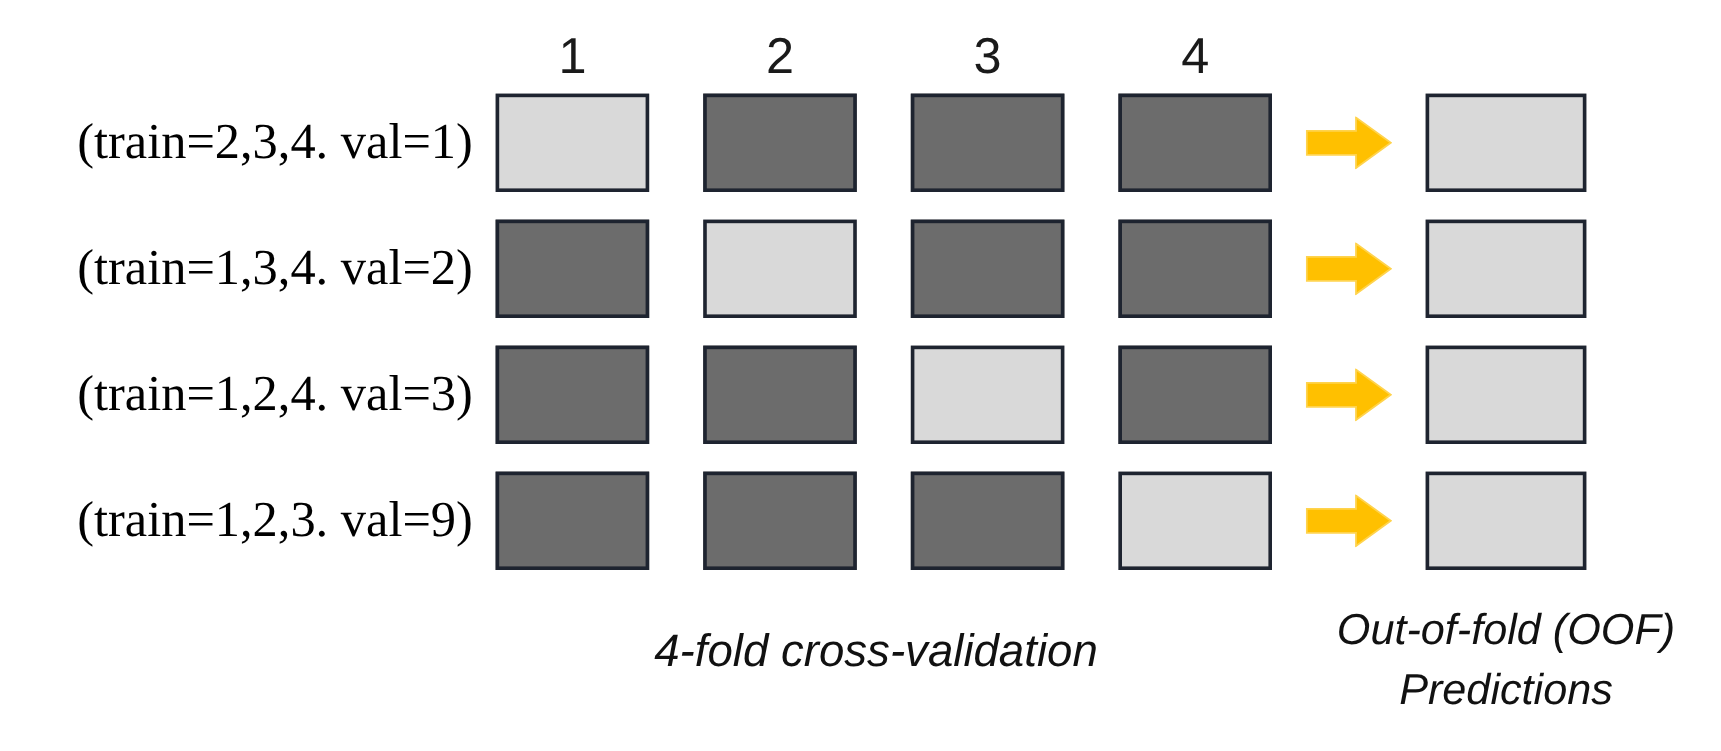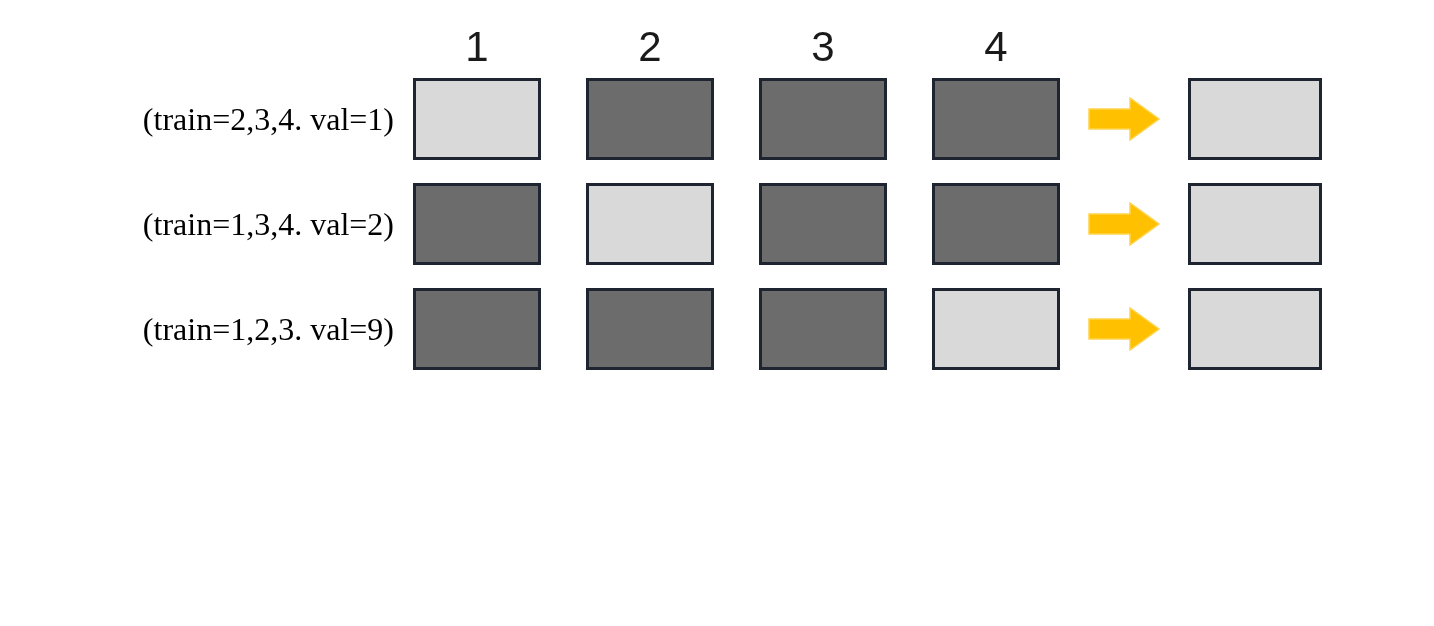--- a/index.html
+++ b/index.html
@@ -60,21 +60,21 @@
     padding-bottom: 10px;
     color: #1a1a1a;
   }
   
   .cv-row {
     height: 82px;
     margin-bottom: 23px;
   }
   .row-label {
     font-family: "Liberation Serif", serif;
-    font-size: 32px;
+    font-size: 42px;
     color: #000000;
     text-align: right;
     padding-right: 6px;
     white-space: nowrap;
     line-height: 82px;
   }
   .box {
     width: 128px;
     height: 82px;
     box-sizing: border-box;
@@ -155,30 +155,54 @@
           <div class="box train"></div>
         </div>
         <div class="arrow-slot">
           <svg class="arrow-icon" width="72" height="44" viewBox="0 0 72 44">
             <polygon points="1,12 42,12 42,1 71,22 42,43 42,32 1,32" fill="#ffc000" stroke="#ffd34d" stroke-width="1.5"></polygon>
           </svg>
         </div>
         <div class="box oof"></div>
       </div>
       <div class="hrow cv-row">
+        <div class="label-slot row-label">(train=1,2,4. val=3)</div>
+        <div class="fold-cols">
+          <div class="box train"></div>
+          <div class="box train"></div>
+          <div class="box val"></div>
+          <div class="box train"></div>
+        </div>
+        <div class="arrow-slot">
+          <svg class="arrow-icon" width="72" height="44" viewBox="0 0 72 44">
+            <polygon points="1,12 42,12 42,1 71,22 42,43 42,32 1,32" fill="#ffc000" stroke="#ffd34d" stroke-width="1.5"></polygon>
+          </svg>
+        </div>
+        <div class="box oof"></div>
+      </div>
+      <div class="hrow cv-row">
         <div class="label-slot row-label">(train=1,2,3. val=9)</div>
         <div class="fold-cols">
           <div class="box train"></div>
           <div class="box train"></div>
           <div class="box train"></div>
           <div class="box val"></div>
         </div>
         <div class="arrow-slot">
           <svg class="arrow-icon" width="72" height="44" viewBox="0 0 72 44">
             <polygon points="1,12 42,12 42,1 71,22 42,43 42,32 1,32" fill="#ffc000" stroke="#ffd34d" stroke-width="1.5"></polygon>
           </svg>
         </div>
         <div class="box oof"></div>
       </div>
     </div>
 
+  <div class="hrow caption-row">
+    <div class="label-slot"></div>
+    <div class="cv-caption">4-fold cross-validation</div>
+    <div class="arrow-slot"></div>
+    <div class="oof-caption">
+      <div>Out-of-fold (OOF)</div>
+      <div>Predictions</div>
+    </div>
+  </div>
 
 </div>
 
 </body></html>

